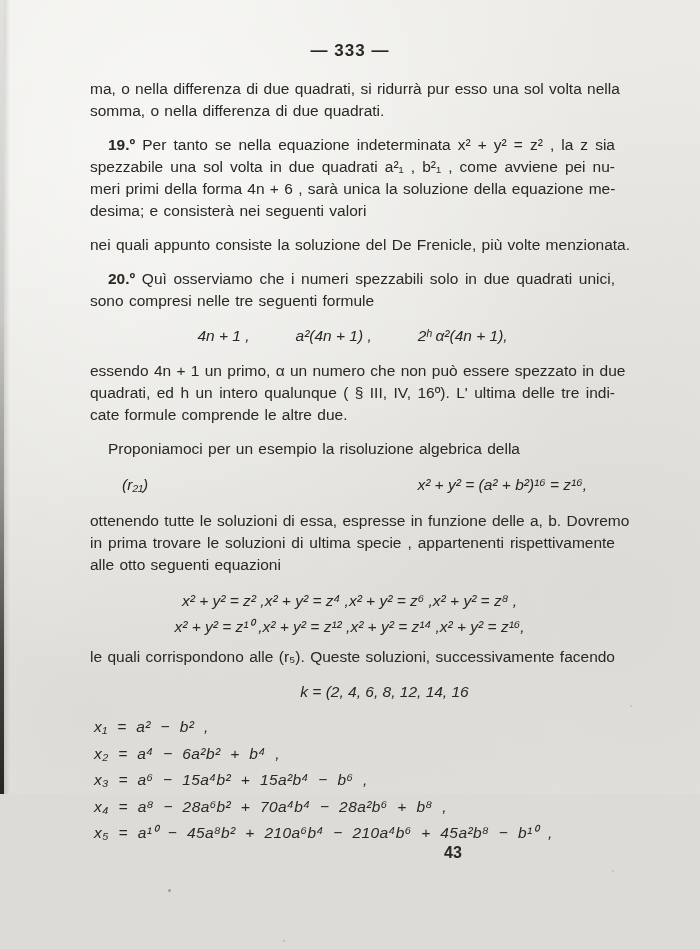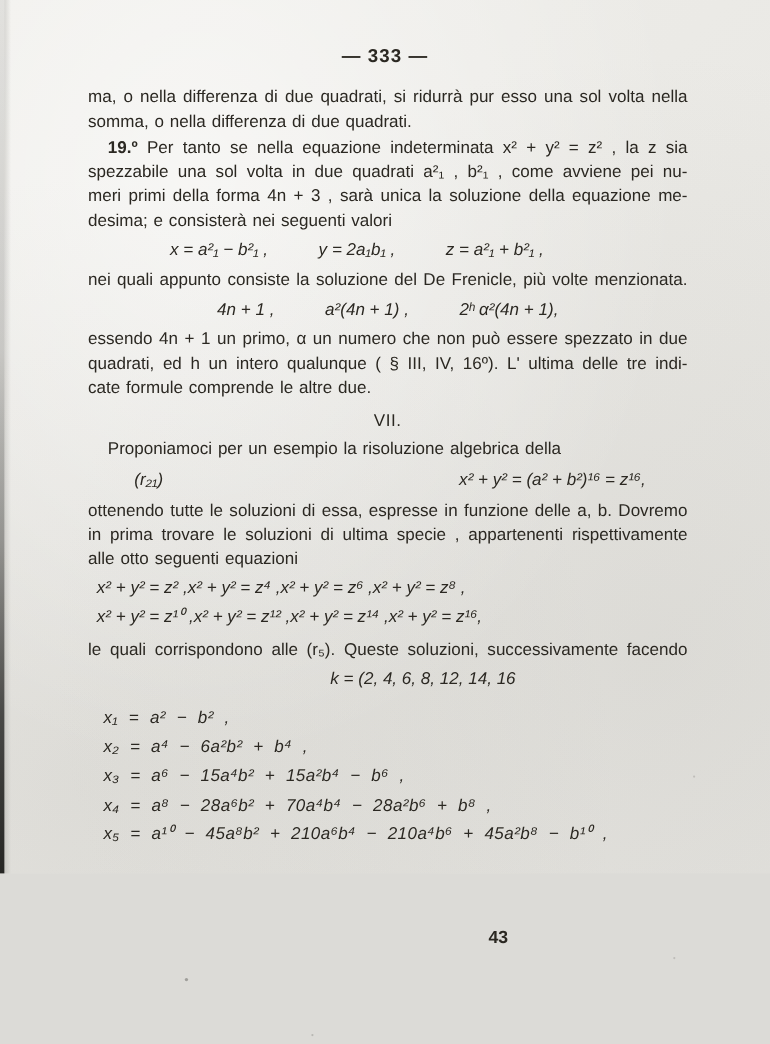--- a/index.html
+++ b/index.html
@@ -38,21 +38,21 @@
     font-size: 17px; font-weight: bold;
     letter-spacing: 1px;
     line-height: 22px;
   }
   .page-body {
     margin-top: 16px;
     padding: 0 73px 0 78px;
     font-size: 15.5px;
     line-height: 22px;
   }
-  .para { margin: 2px; }
+  .para { margin: 12px; }
   .tline {
     white-space: nowrap;
     text-align: justify;
     text-align-last: justify;
     word-spacing: 1px;
   }
   .tline.last {
     text-align: right;
     text-align-last: left;
   }
@@ -86,21 +86,21 @@
     font-style: italic;
   }
   .heading {
     margin: 8px 0 4px;
     text-align: center;
     line-height: 22px;
     letter-spacing: 0.5px;
   }
   .eqrow {
     display: flex;
-    justify-content: flex-start;
+    justify-content: center;
     padding: 0 16px 0 10px;
     line-height: 26px;
     font-style: italic;
     white-space: nowrap;
   }
   .eqrow:first-of-type { margin-top: 4px; }
   .eqlist {
     margin-top: 10px;
     padding-left: 16px;
     font-style: italic;
@@ -132,42 +132,40 @@
   <div class="header">— 333 —</div>
 
   <div class="page-body">
       <div class="para">
         <div class="tline">ma, o nella differenza di due quadrati, si ridurrà pur esso una sol volta nella</div>
         <div class="tline last">somma, o nella differenza di due quadrati.</div>
       </div>
       <div class="para">
         <div class="tline indent"><b>19.º</b><span> Per tanto se nella equazione indeterminata x² + y² = z² , la z sia</span></div>
         <div class="tline">spezzabile una sol volta in due quadrati a²₁ , b²₁ , come avviene pei nu-</div>
-        <div class="tline">meri primi della forma 4n + 3 , sarà unica la soluzione della equazione me-</div>
+        <div class="tline">meri primi della forma 4n + 6 , sarà unica la soluzione della equazione me-</div>
         <div class="tline last">desima; e consisterà nei seguenti valori</div>
       </div>
-      <div class="display shift-left">
-        <span class="eq-item">x = a²₁ − b²₁ ,</span>
-        <span class="eq-item">y = 2a₁b₁ ,</span>
-        <span class="eq-item">z = a²₁ + b²₁ ,</span>
-      </div>
       <div class="para">
         <div class="tline">nei quali appunto consiste la soluzione del De Frenicle, più volte menzionata.</div>
+      </div>
+      <div class="para">
+        <div class="tline indent"><b>20.º</b><span> Quì osserviamo che i numeri spezzabili solo in due quadrati unici,</span></div>
+        <div class="tline last">sono compresi nelle tre seguenti formule</div>
       </div>
       <div class="display">
         <span class="eq-item">4n + 1 ,</span>
         <span class="eq-item">a²(4n + 1) ,</span>
         <span class="eq-item">2ʰ α²(4n + 1),</span>
       </div>
       <div class="para">
         <div class="tline">essendo 4n + 1 un primo, α un numero che non può essere spezzato in due</div>
         <div class="tline">quadrati, ed h un intero qualunque ( § III, IV, 16º). L' ultima delle tre indi-</div>
         <div class="tline last">cate formule comprende le altre due.</div>
       </div>
-      <div class="heading">VII.</div>
       <div class="para">
         <div class="tline last indent">Proponiamoci per un esempio la risoluzione algebrica della</div>
       </div>
       <div class="display-labeled">
         <span class="eq-label">(r₂₁)</span>
         <span class="eqtext">x² + y² = (a² + b²)¹⁶ = z¹⁶,</span>
       </div>
       <div class="para">
         <div class="tline">ottenendo tutte le soluzioni di essa, espresse in funzione delle a, b. Dovremo</div>
         <div class="tline">in prima trovare le soluzioni di ultima specie , appartenenti rispettivamente</div>

